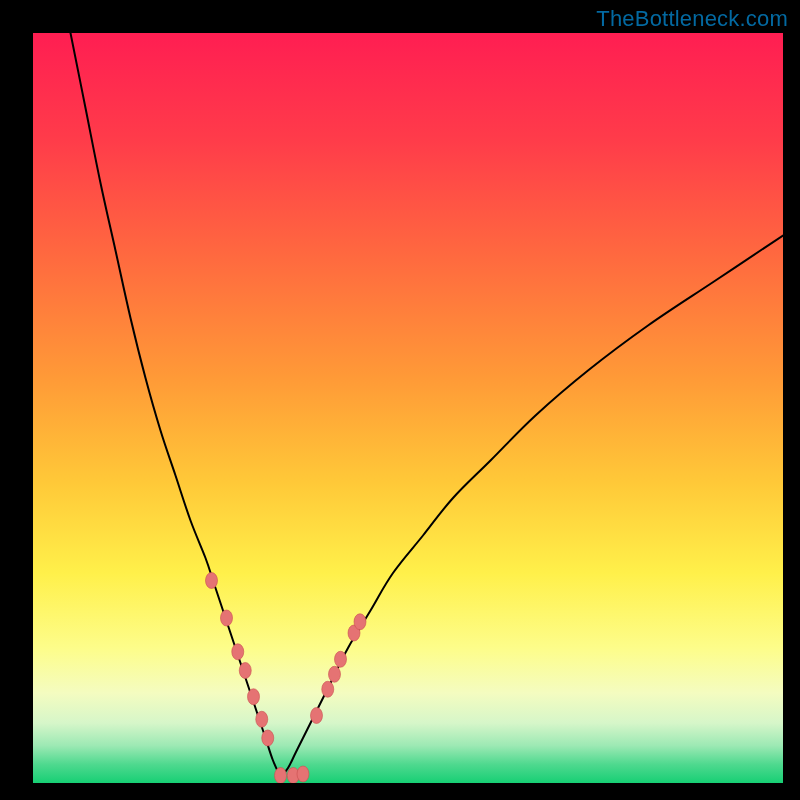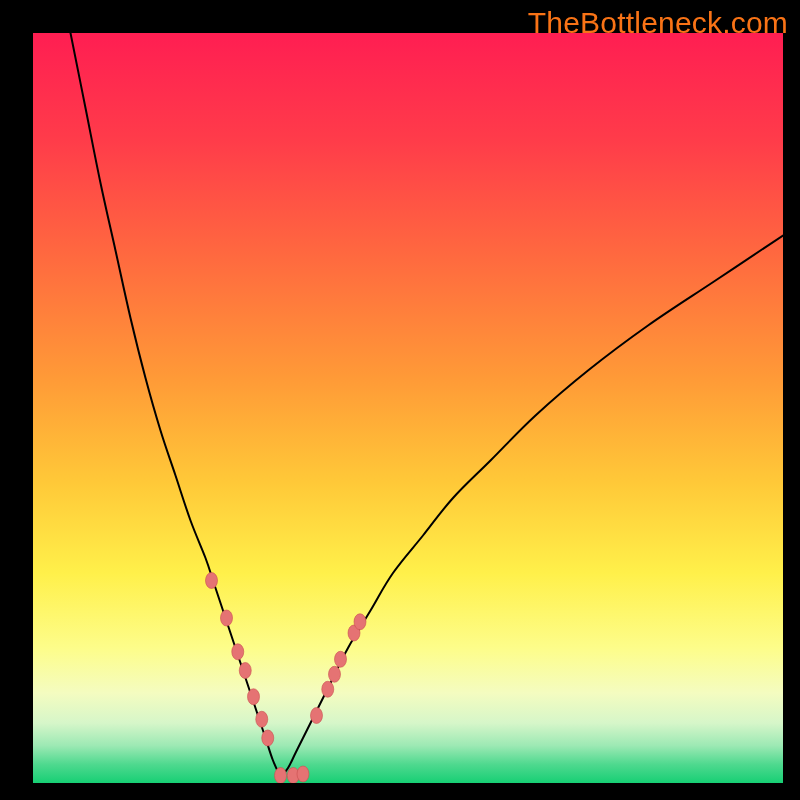--- a/index.html
+++ b/index.html
@@ -23,22 +23,22 @@
     position: absolute;
     background: #fff; 
     overflow: hidden;
   }
   .gradient {
     position: absolute;
     inset: 0;
   }
   .watermark {
     position: absolute;
-    color: #f97316;
-    font-size: 30px;
+    color: #0369a1;
+    font-size: 22px;
     font-weight: 400;
     letter-spacing: 0.2px;
     white-space: nowrap;
   }
   svg.curve-layer, svg.dots-layer {
     position: absolute;
     inset: 0;
     width: 100%;
     height: 100%;
   }

